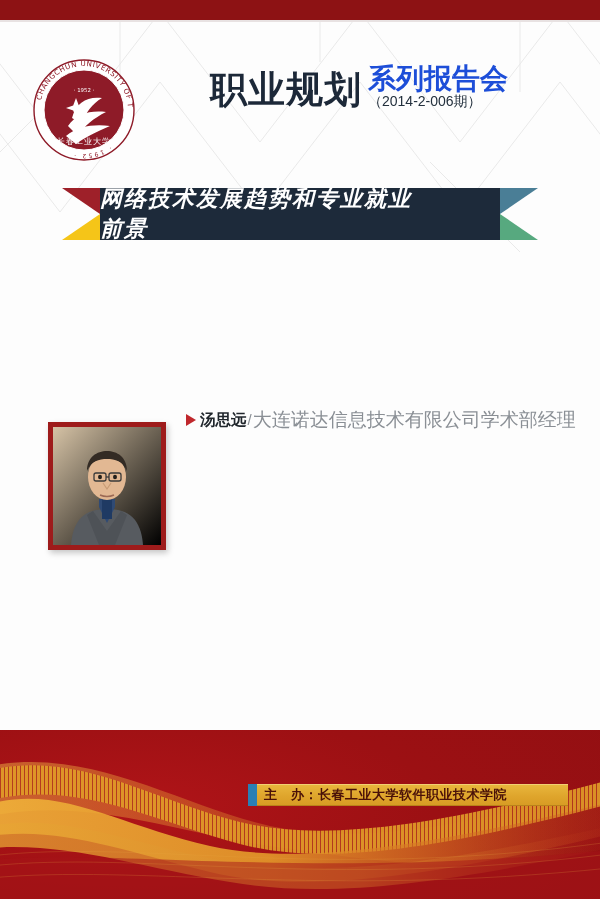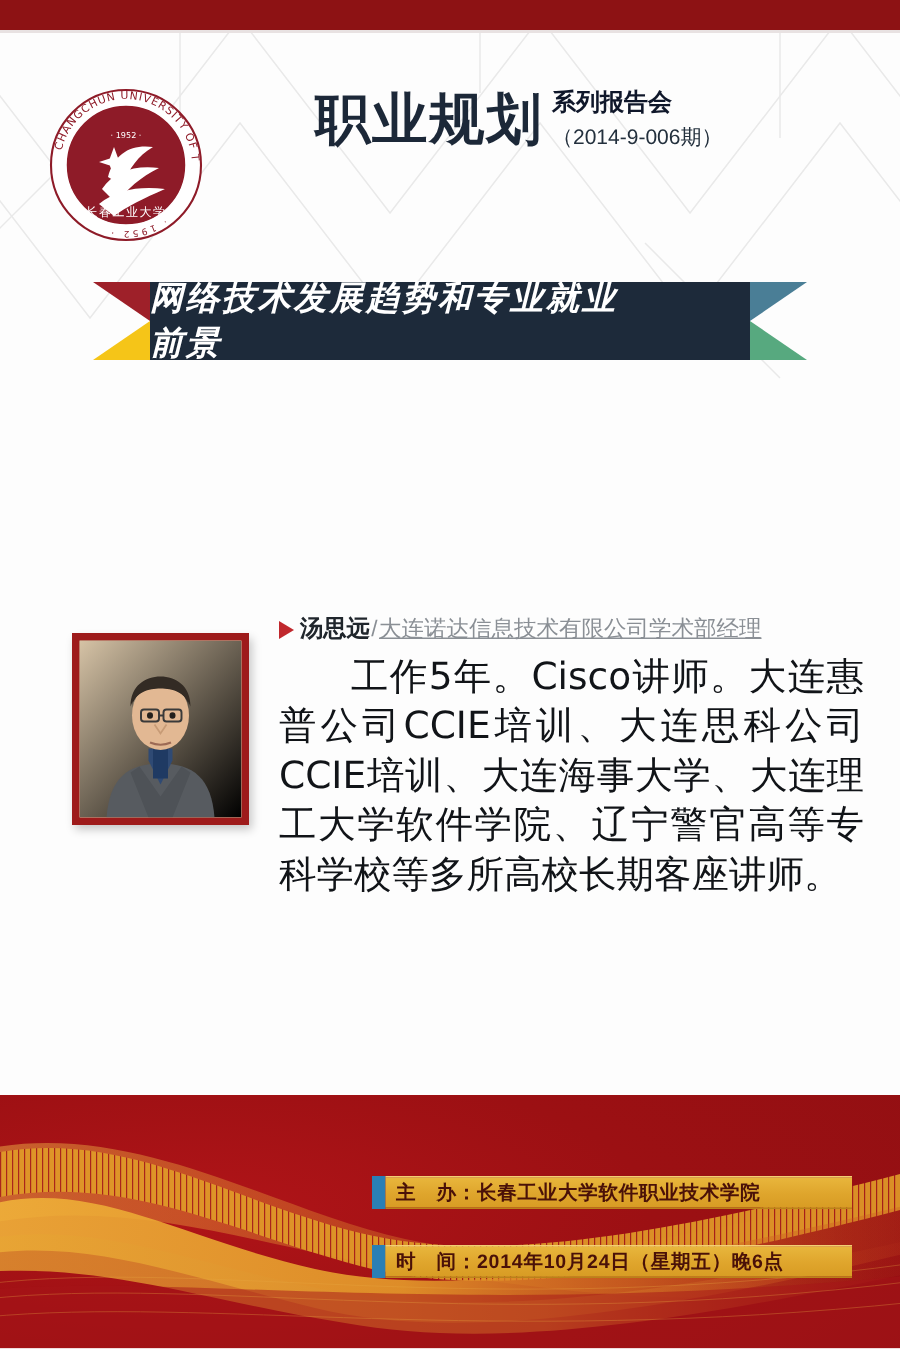--- a/index.html
+++ b/index.html
@@ -17,25 +17,25 @@
   
   .bg-pattern{position:absolute;left:0;top:22px;width:600px;height:260px;opacity:.55;}
 
   
   .header{position:absolute;left:0;top:22px;width:600px;height:160px;}
   .logo{position:absolute;left:32px;top:36px;width:104px;height:104px;}
   .title-block{position:absolute;left:140px;top:32px;width:440px;}
   .title-l1{font-size:37px;font-weight:bold;color:#1c2838;letter-spacing:1px;line-height:44px;
             white-space:nowrap;}
   .title-l1 .amp{font-size:19px;font-weight:bold;vertical-align:baseline;margin-left:2px;}
-  .title-l2row{display:flex;align-items:flex-end;margin-top:2px;}
+  .title-l2row{display:flex;align-items:flex-end;margin-top:12px;}
   .title-l2{font-size:37px;font-weight:bold;color:#1c2838;letter-spacing:1px;line-height:44px;
             margin-left:70px;white-space:nowrap;}
   .series-wrap{margin-left:6px;padding-bottom:2px;}
-  .series{font-size:16px;font-weight:bold;color:#0f172a;line-height:25px;white-space:nowrap;
+  .series{font-size:28px;font-weight:bold;color:#1d4ed8;line-height:25px;white-space:nowrap;
           letter-spacing:0px;}
   .issue{font-size:14px;color:#23303d;line-height:18px;white-space:nowrap;margin-top:1px;}
 
   
   .ribbon{position:absolute;left:62px;top:188px;width:476px;height:52px;}
   .ribbon-mid{position:absolute;left:38px;top:0;width:400px;height:52px;background:#1d2a3a;}
   .ribbon-text{position:absolute;left:38px;top:0;width:332px;height:52px;
     display:flex;align-items:center;justify-content:center;
     color:#ffffff;font-size:22px;font-weight:bold;font-style:italic;letter-spacing:2px;
     font-family:"DejaVu Sans","Liberation Sans",sans-serif;}
@@ -54,21 +54,21 @@
     box-shadow:2px 3px 6px rgba(0,0,0,.22);}
   .photo{width:100%;height:100%;position:relative;overflow:hidden;background:#cbb79a;}
 
   
   .speaker-block{position:absolute;left:186px;top:410px;width:390px;}
   .speaker-line{display:flex;align-items:center;white-space:nowrap;font-size:15px;line-height:20px;}
   .bullet-tri{width:0;height:0;border-left:10px solid #c0282d;
     border-top:6px solid transparent;border-bottom:6px solid transparent;margin-right:4px;}
   .speaker-name{color:#20262c;font-weight:bold;font-size:15.5px;}
   .speaker-sep{color:#8a8f95;font-size:15px;margin:0 1px;}
-  .speaker-role{color:#8a8f95;font-size:15px;text-decoration:underline;}
+  .speaker-role{color:#8a8f95;font-size:19px;}
   .bio{margin-top:4px;font-size:25px;line-height:33px;color:#111418;text-align:justify;
        letter-spacing:0px;text-indent:48px;font-family:"DejaVu Sans","Liberation Sans",sans-serif;}
 
   
   .bottom{position:absolute;left:0;top:730px;width:600px;height:169px;overflow:hidden;
     background:radial-gradient(ellipse 120% 140% at 22% 45%, #b01418 0%, #9c1013 42%, #8d0f12 100%);}
 
   
   .infobars{position:absolute;left:248px;top:784px;width:320px;}
   .infobar{position:relative;height:22px;margin-bottom:24px;display:flex;align-items:stretch;}
@@ -118,21 +118,21 @@
       <path d="M34 78 C46 68 62 66 78 68 C64 74 52 80 44 86 Z" fill="#ffffff"></path>
       <path d="M44 40 L46.8 47.6 L54 50 L46.8 52.4 L44 60 L41.2 52.4 L34 50 L41.2 47.6 Z" fill="#ffffff"></path>
       <text x="52" y="86" text-anchor="middle" font-size="8" fill="#ffffff" font-family="DejaVu Sans, sans-serif" letter-spacing="1">长春工业大学</text>
     </svg>
 
     <div class="title-block">
       <div class="title-l2row">
         <div class="title-l2">职业规划</div>
         <div class="series-wrap">
           <div class="series">系列报告会</div>
-          <div class="issue">（2014-9-006期）</div>
+          <div class="issue">（2014-2-006期）</div>
         </div>
       </div>
     </div>
   </div>
 
   <div class="ribbon">
     <div class="rib-l-top"></div>
     <div class="rib-l-bot"></div>
     <div class="ribbon-mid"></div>
     <div class="ribbon-text">网络技术发展趋势和专业就业前景</div>
@@ -169,21 +169,20 @@
     </div>
   </div>
 
   <div class="speaker-block">
     <div class="speaker-line">
       <span class="bullet-tri"></span>
       <span class="speaker-name">汤思远</span>
       <span class="speaker-sep">/</span>
       <span class="speaker-role">大连诺达信息技术有限公司学术部经理</span>
     </div>
-    <div class="bio">工作5年。Cisco讲师。大连惠普公司CCIE培训、大连思科公司CCIE培训、大连海事大学、大连理工大学软件学院、辽宁警官高等专科学校等多所高校长期客座讲师。</div>
   </div>
 
   <div class="bottom">
     <svg width="600" height="169" viewBox="0 0 600 169" preserveAspectRatio="none">
       <defs>
         <linearGradient id="gold1" x1="0" y1="0" x2="1" y2="0">
           <stop offset="0%" stop-color="#f0b23a"></stop>
           <stop offset="45%" stop-color="#e49a2a"></stop>
           <stop offset="100%" stop-color="#c4471c" stop-opacity="0.25"></stop>
         </linearGradient>
@@ -215,21 +214,15 @@
     </svg>
   </div>
 
   <div class="infobars">
     <div class="infobar">
       <div class="infobar-accent"></div>
       <div class="infobar-body">
         <span class="infobar-label">主　办：长春工业大学软件职业技术学院</span>
       </div>
     </div>
-    <div class="infobar">
-      <div class="infobar-accent"></div>
-      <div class="infobar-body">
-        <span class="infobar-label">时　间：2014年10月24日（星期五）晚6点</span>
-      </div>
-    </div>
   </div>
 
 </div>
 
 </body></html>

